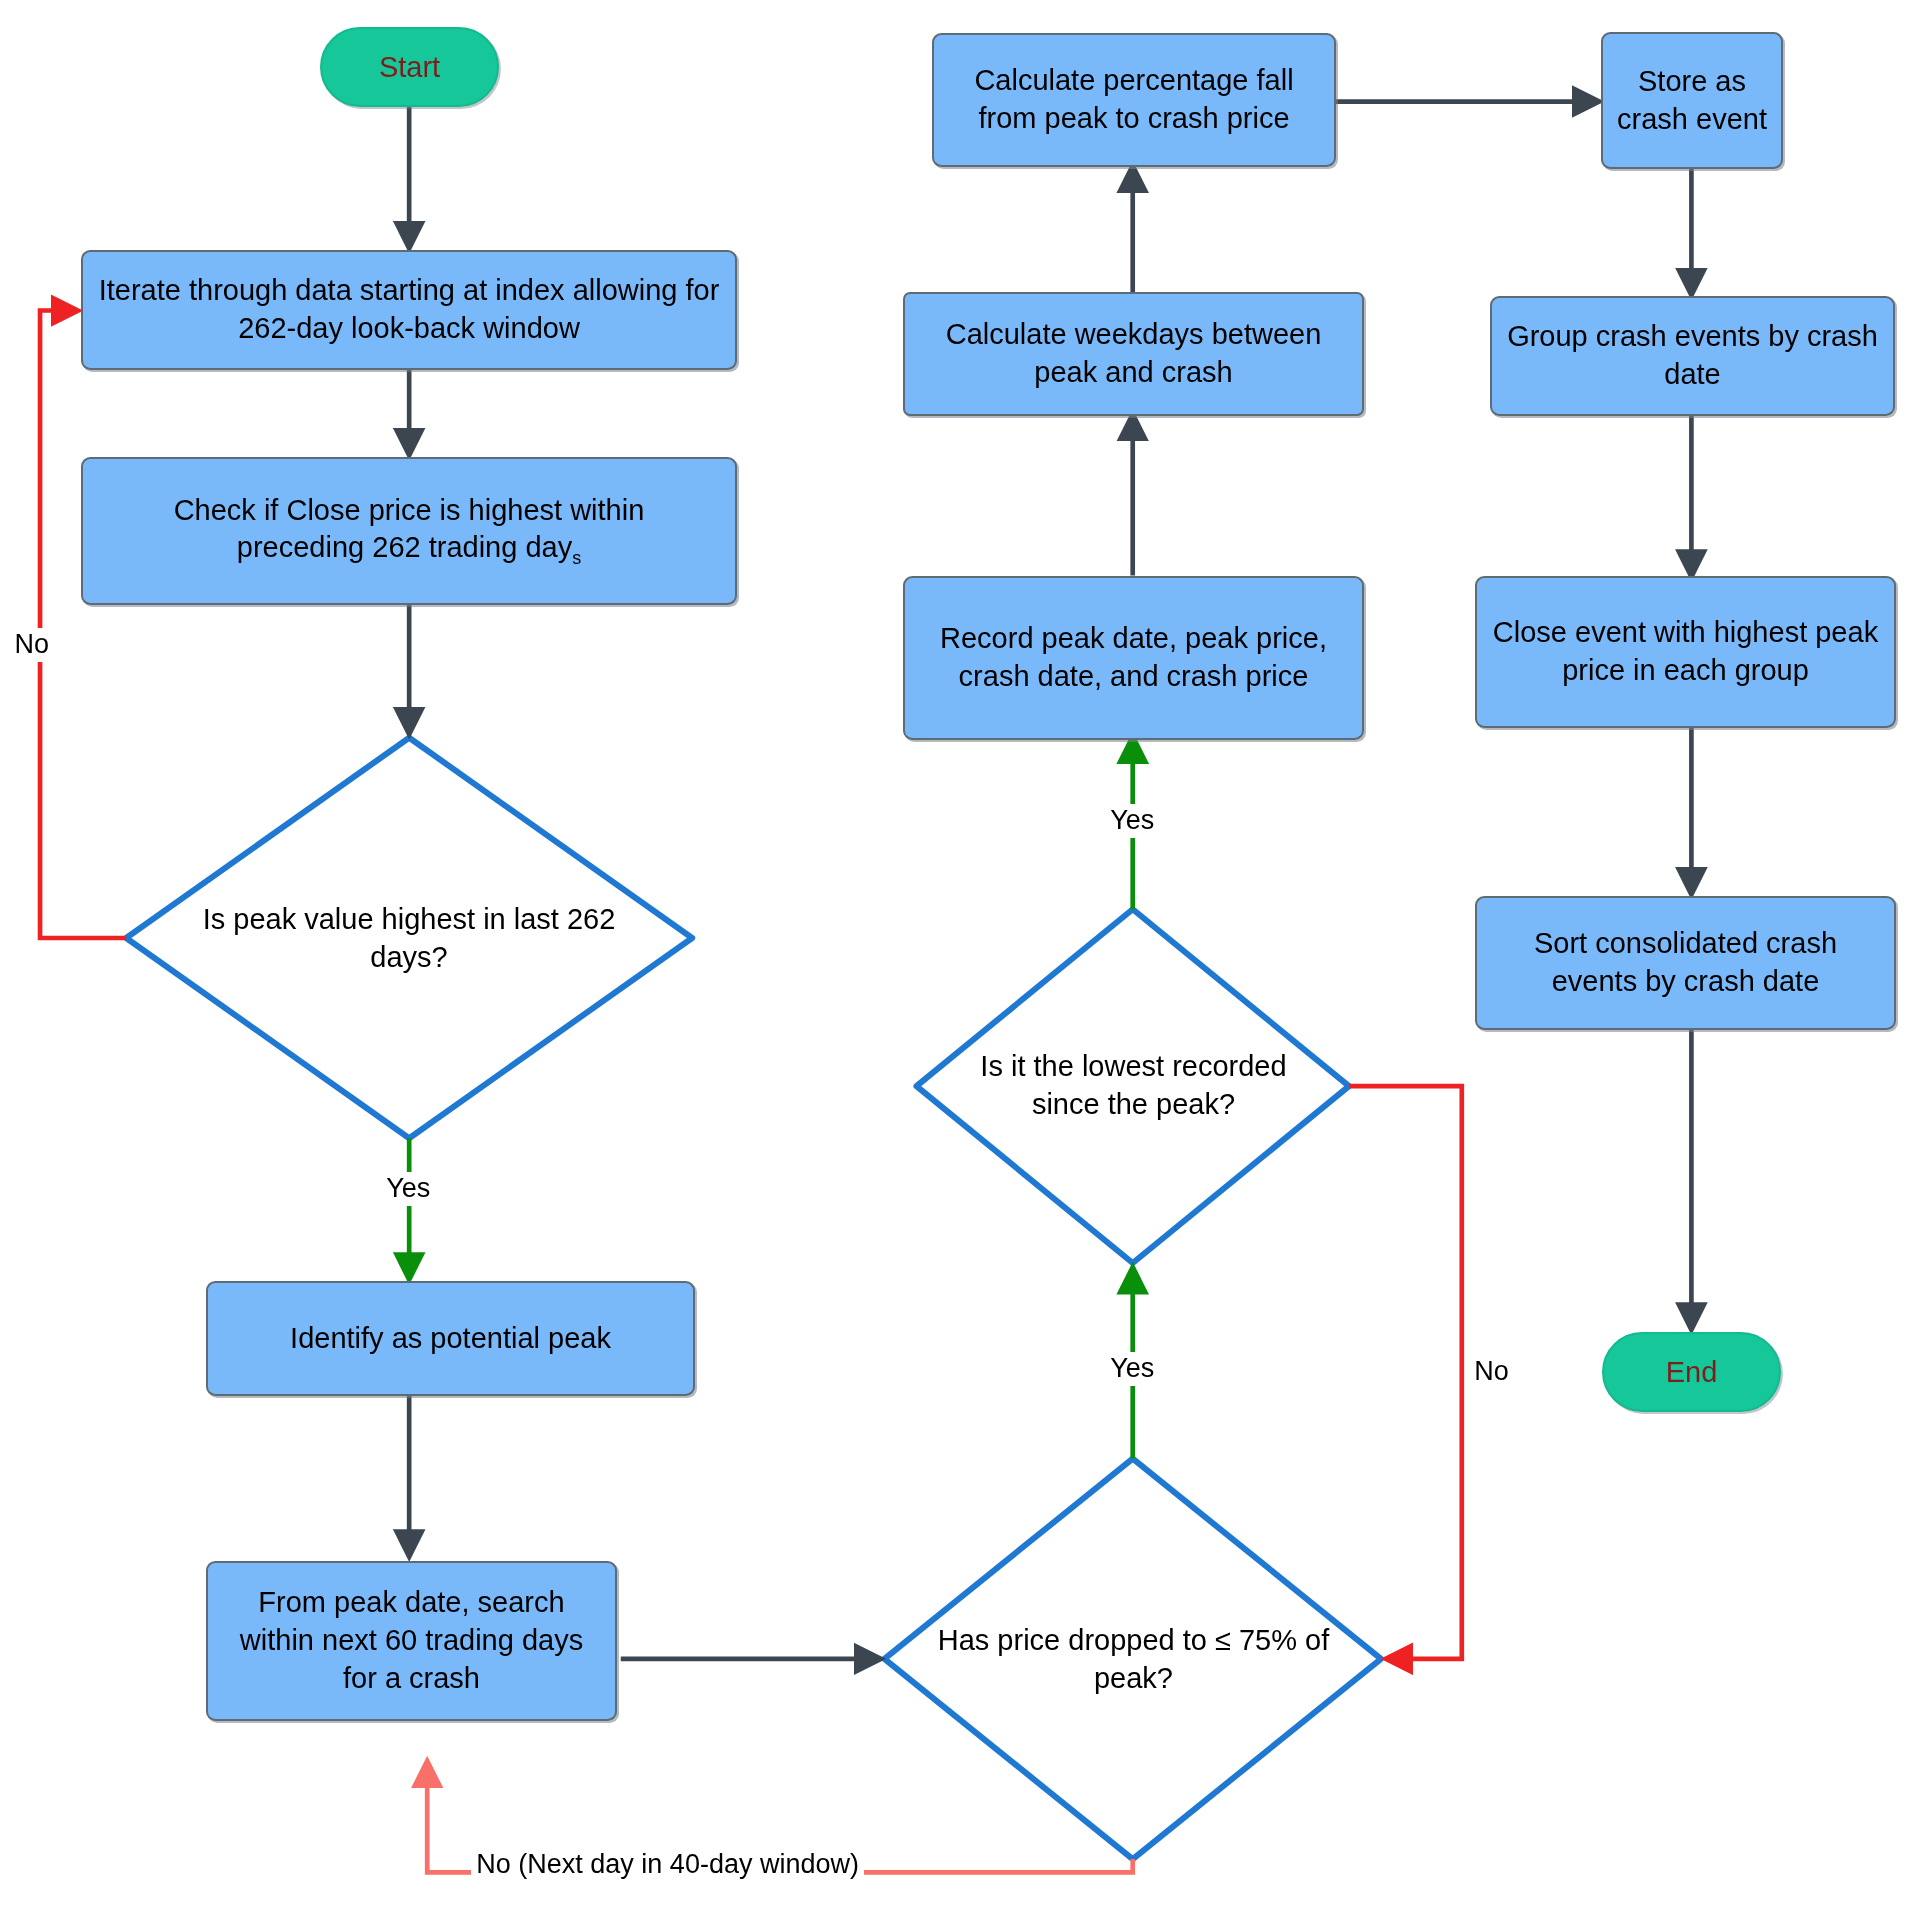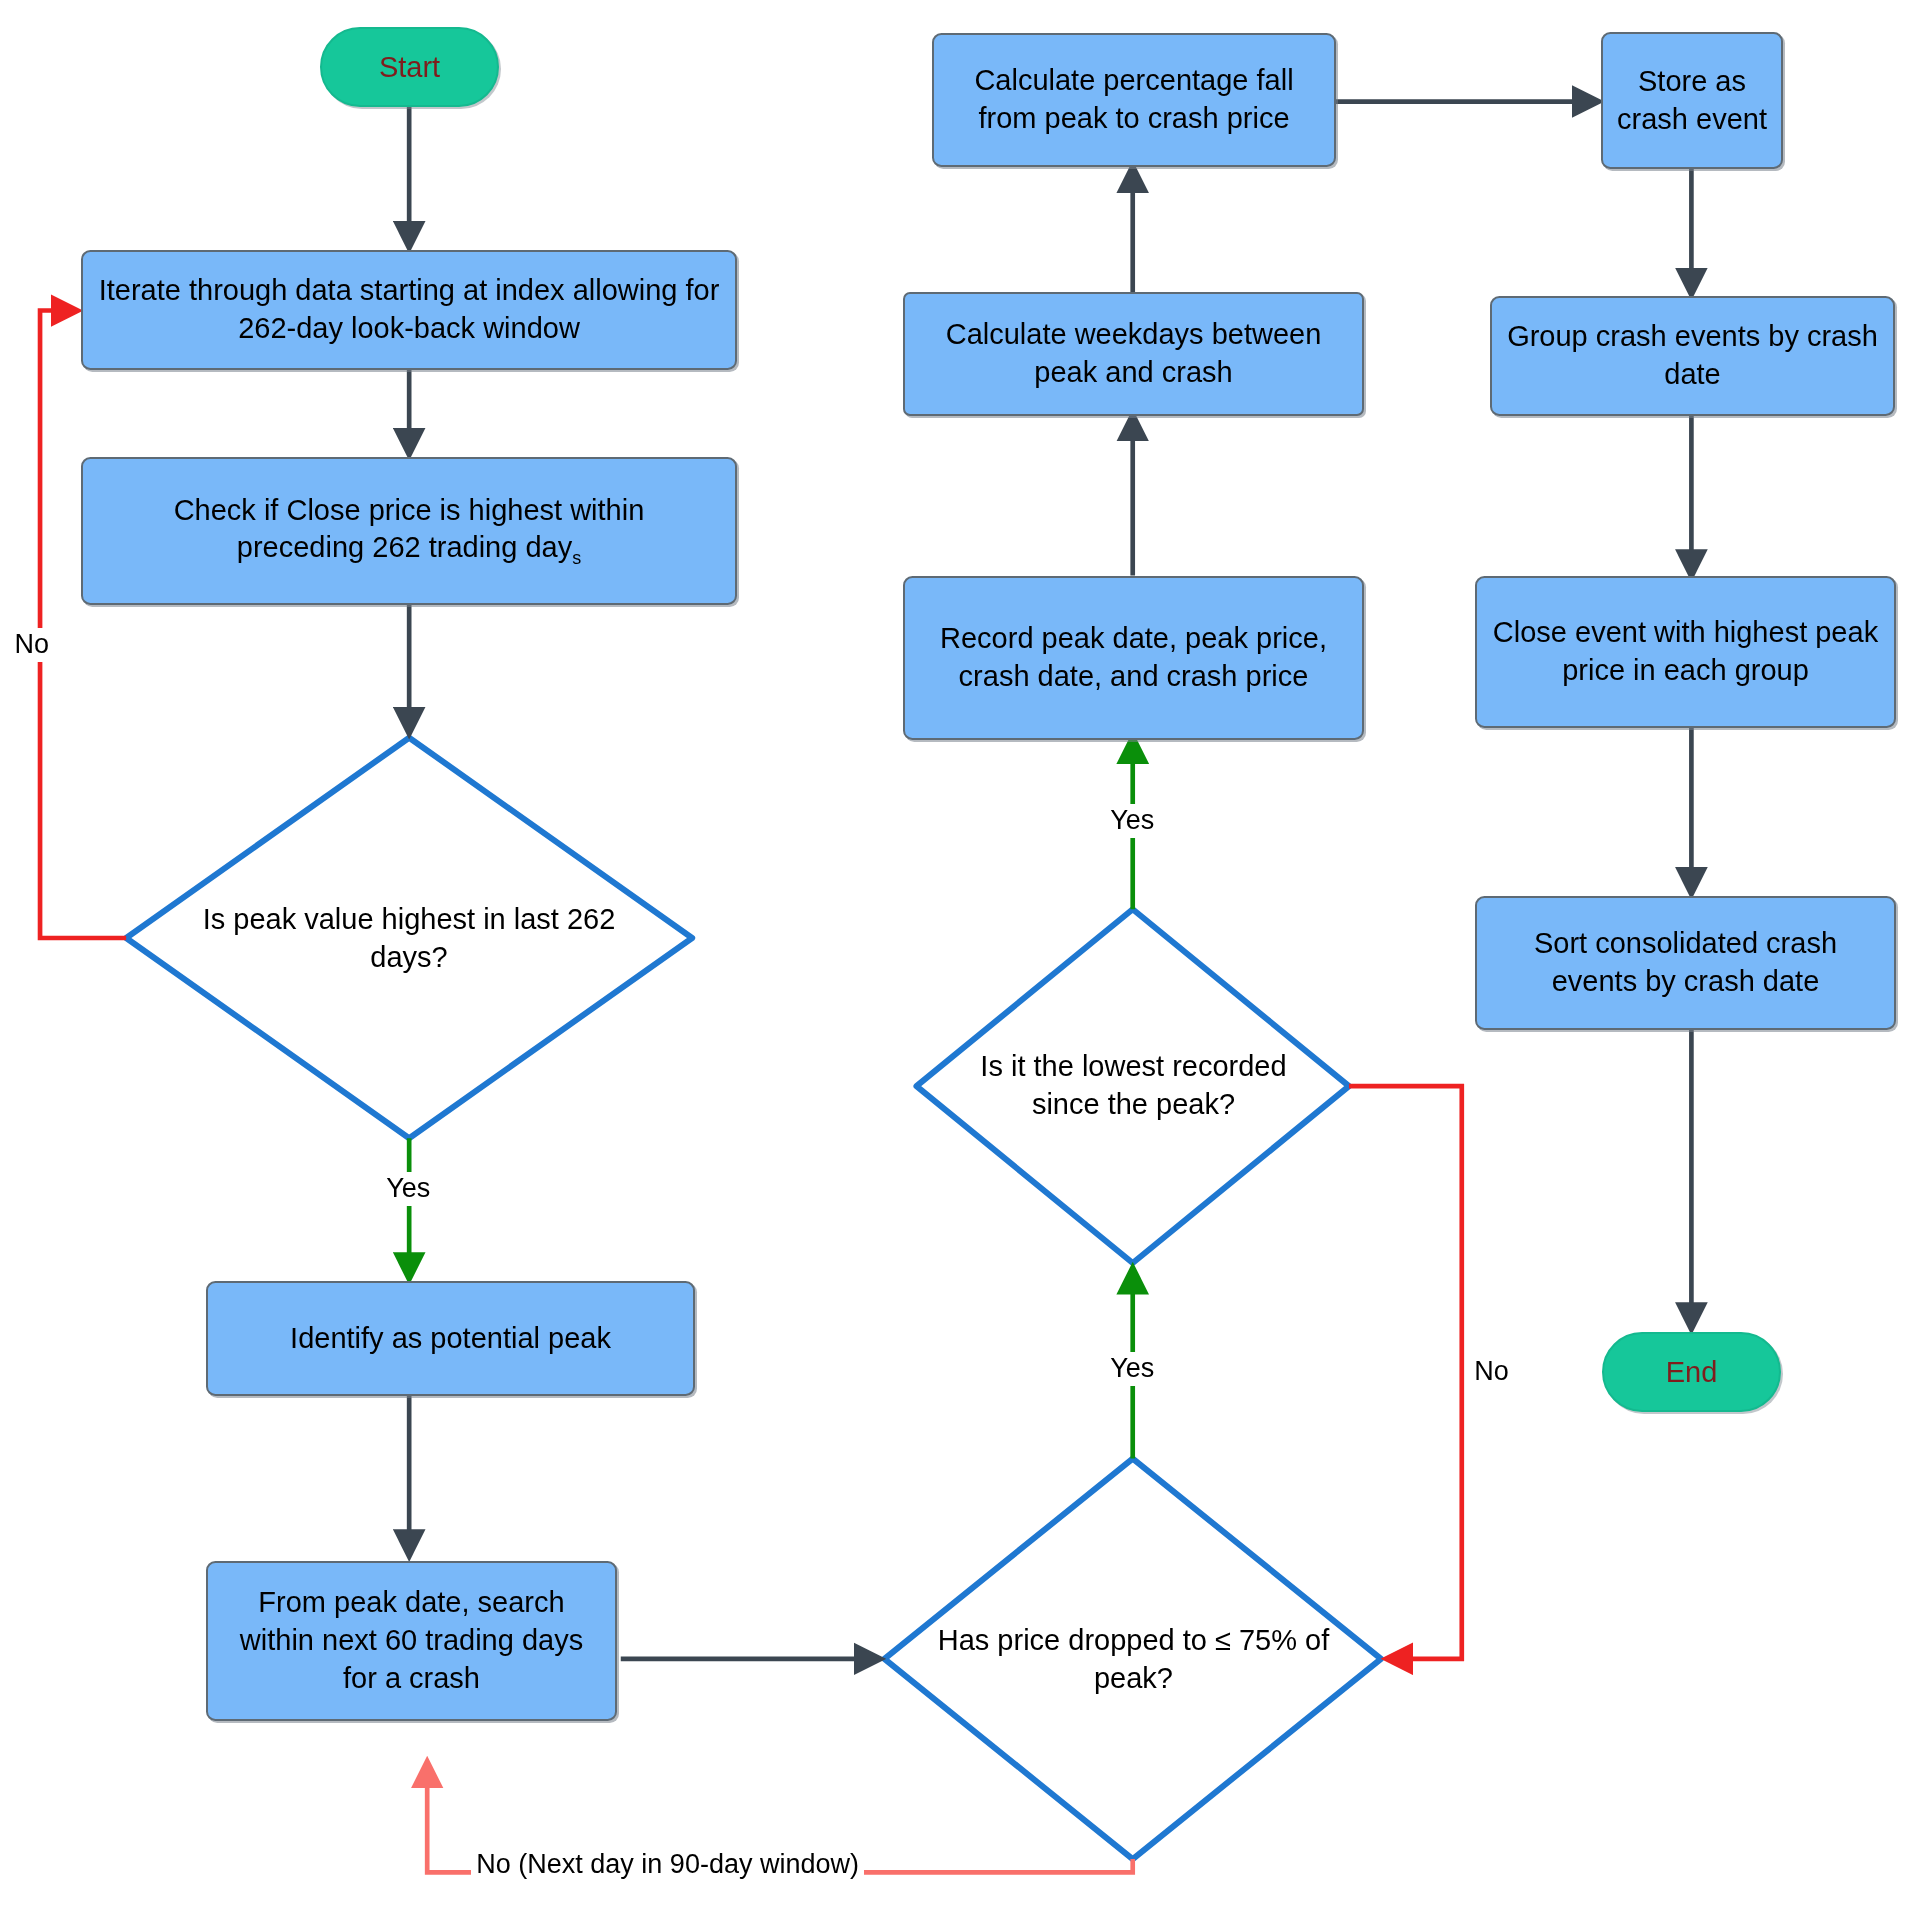--- a/index.html
+++ b/index.html
@@ -218,17 +218,17 @@
 
   <div class="edge-label" style="left:1469px; top:1355px;">
     <span>No</span>
   </div>
 
   <div class="edge-label" style="left:1105px; top:1352px;">
     <span>Yes</span>
   </div>
 
   <div class="edge-label" style="left:471px; top:1848px;">
-    <span>No (Next day in 90-day window)</span>
+    <span>No (Next day in 40-day window)</span>
   </div>
 
 </div>
 
 
 </body></html>

